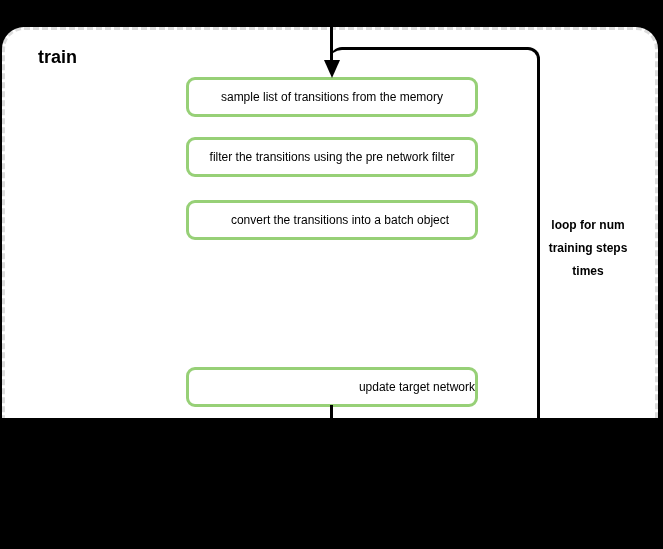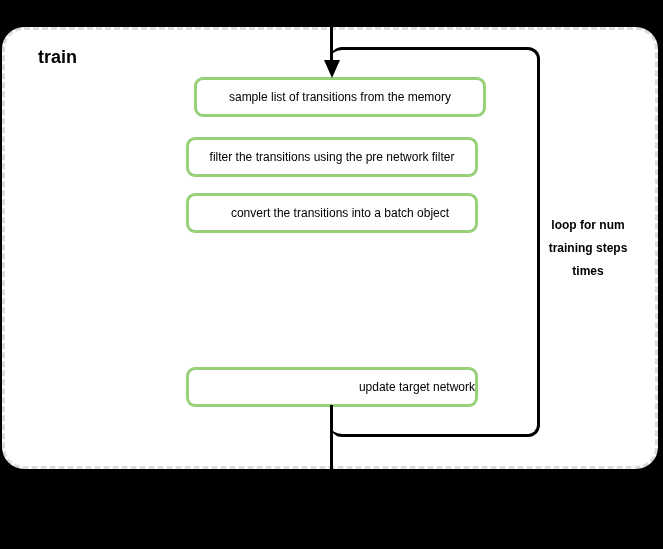--- a/index.html
+++ b/index.html
@@ -3,21 +3,21 @@
 <meta charset="utf-8">
 <style>
   html, body { margin: 0; padding: 0; }
   body {
     background: #000;
     font-family: "Liberation Sans", sans-serif;
   }
   .stage {
     position: relative;
     width: 663px;
-    height: 549px;
+    height: 418px;
     background: var(--background, #000);
     overflow: hidden;
     color: var(--text, #000);
   }
   
   .group {
     position: absolute;
     left: 2px; top: 27px;
     width: 656px; height: 442px;
     box-sizing: border-box;
@@ -72,23 +72,23 @@
     background: var(--surface, #fff);
     border: 3px solid var(--step-border, #97d077);
     border-radius: 9px;
     display: flex;
     align-items: center;
     justify-content: center;
     font-size: 12px;
     text-align: center;
     z-index: 3;
   }
-  .step.s1 { top: 77px; margin-left: 8px; }
+  .step.s1 { top: 77px; }
   .step.s2 { top: 137px; }
-  .step.s3 { top: 193px; padding-left: 16px; }
+  .step.s3 { top: 200px; padding-left: 16px; }
   .step.final { top: 367px; justify-content: flex-end; }
   
   .subprocess {
     position: absolute;
     left: 166px; top: 257px;
     width: 329px; height: 90px;
     box-sizing: border-box;
     background: var(--surface, #fff);
     border: 3px dashed var(--subprocess-border, #d0d0d0);
     z-index: 3;

